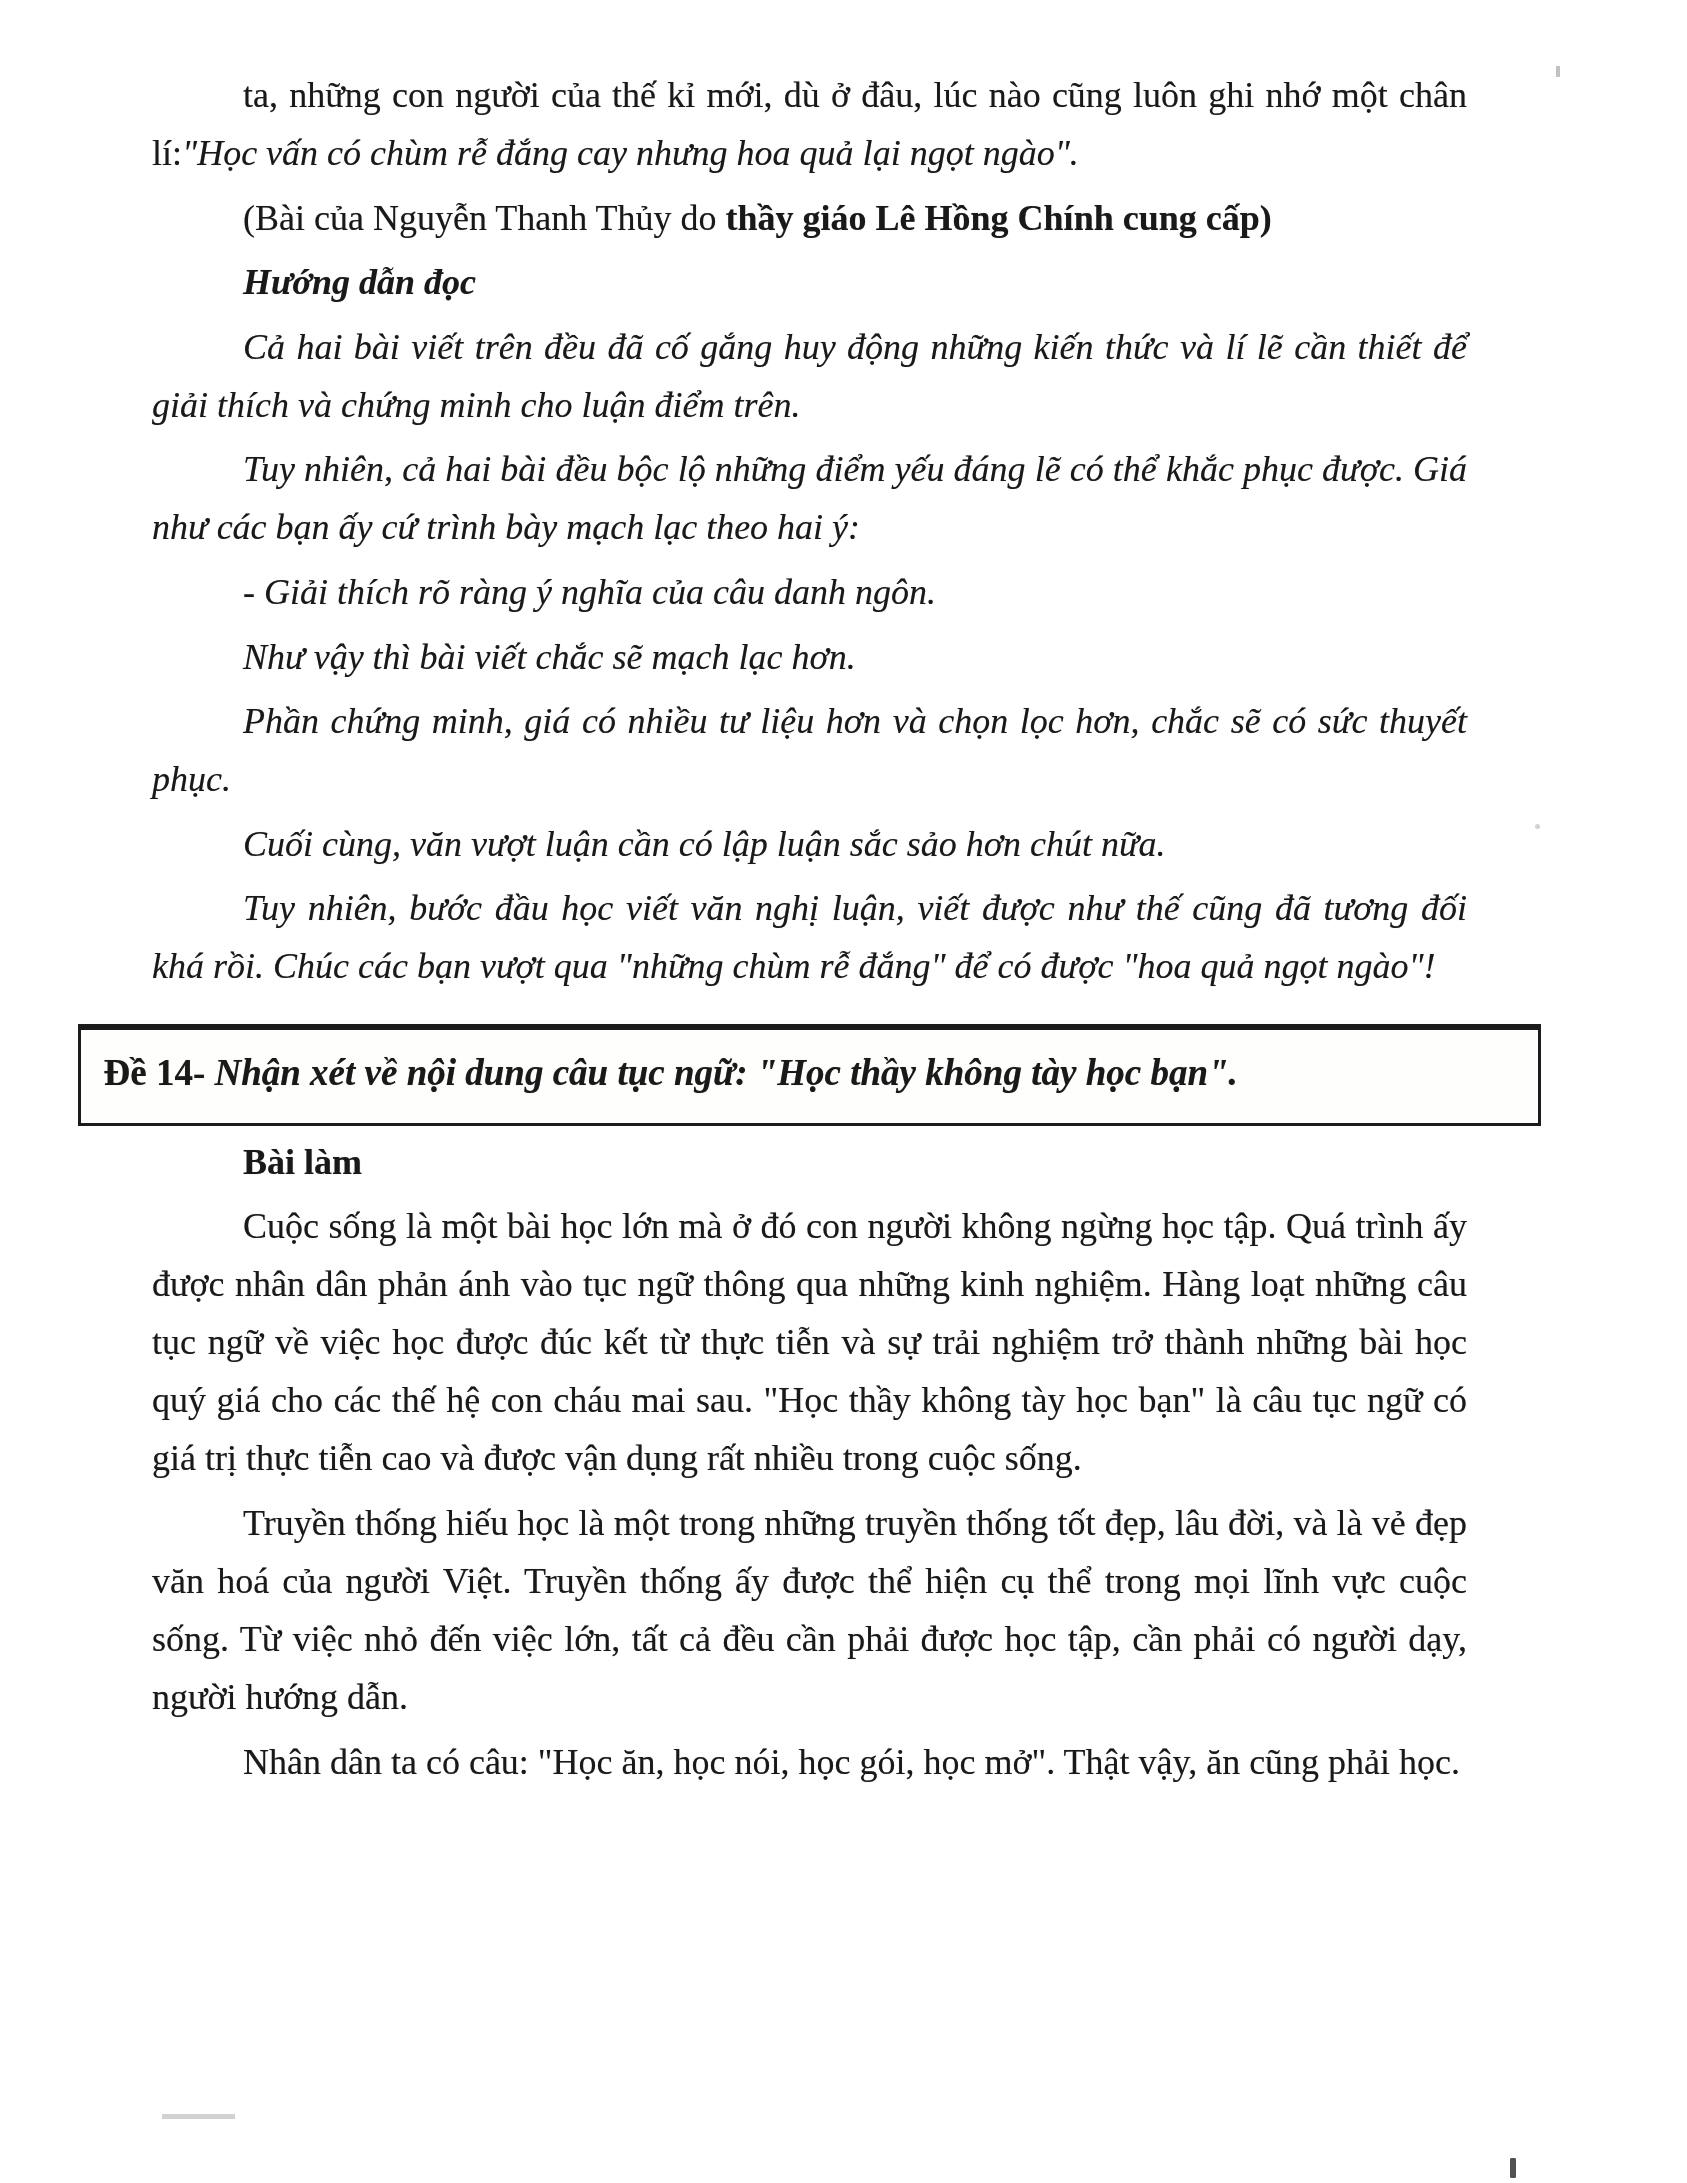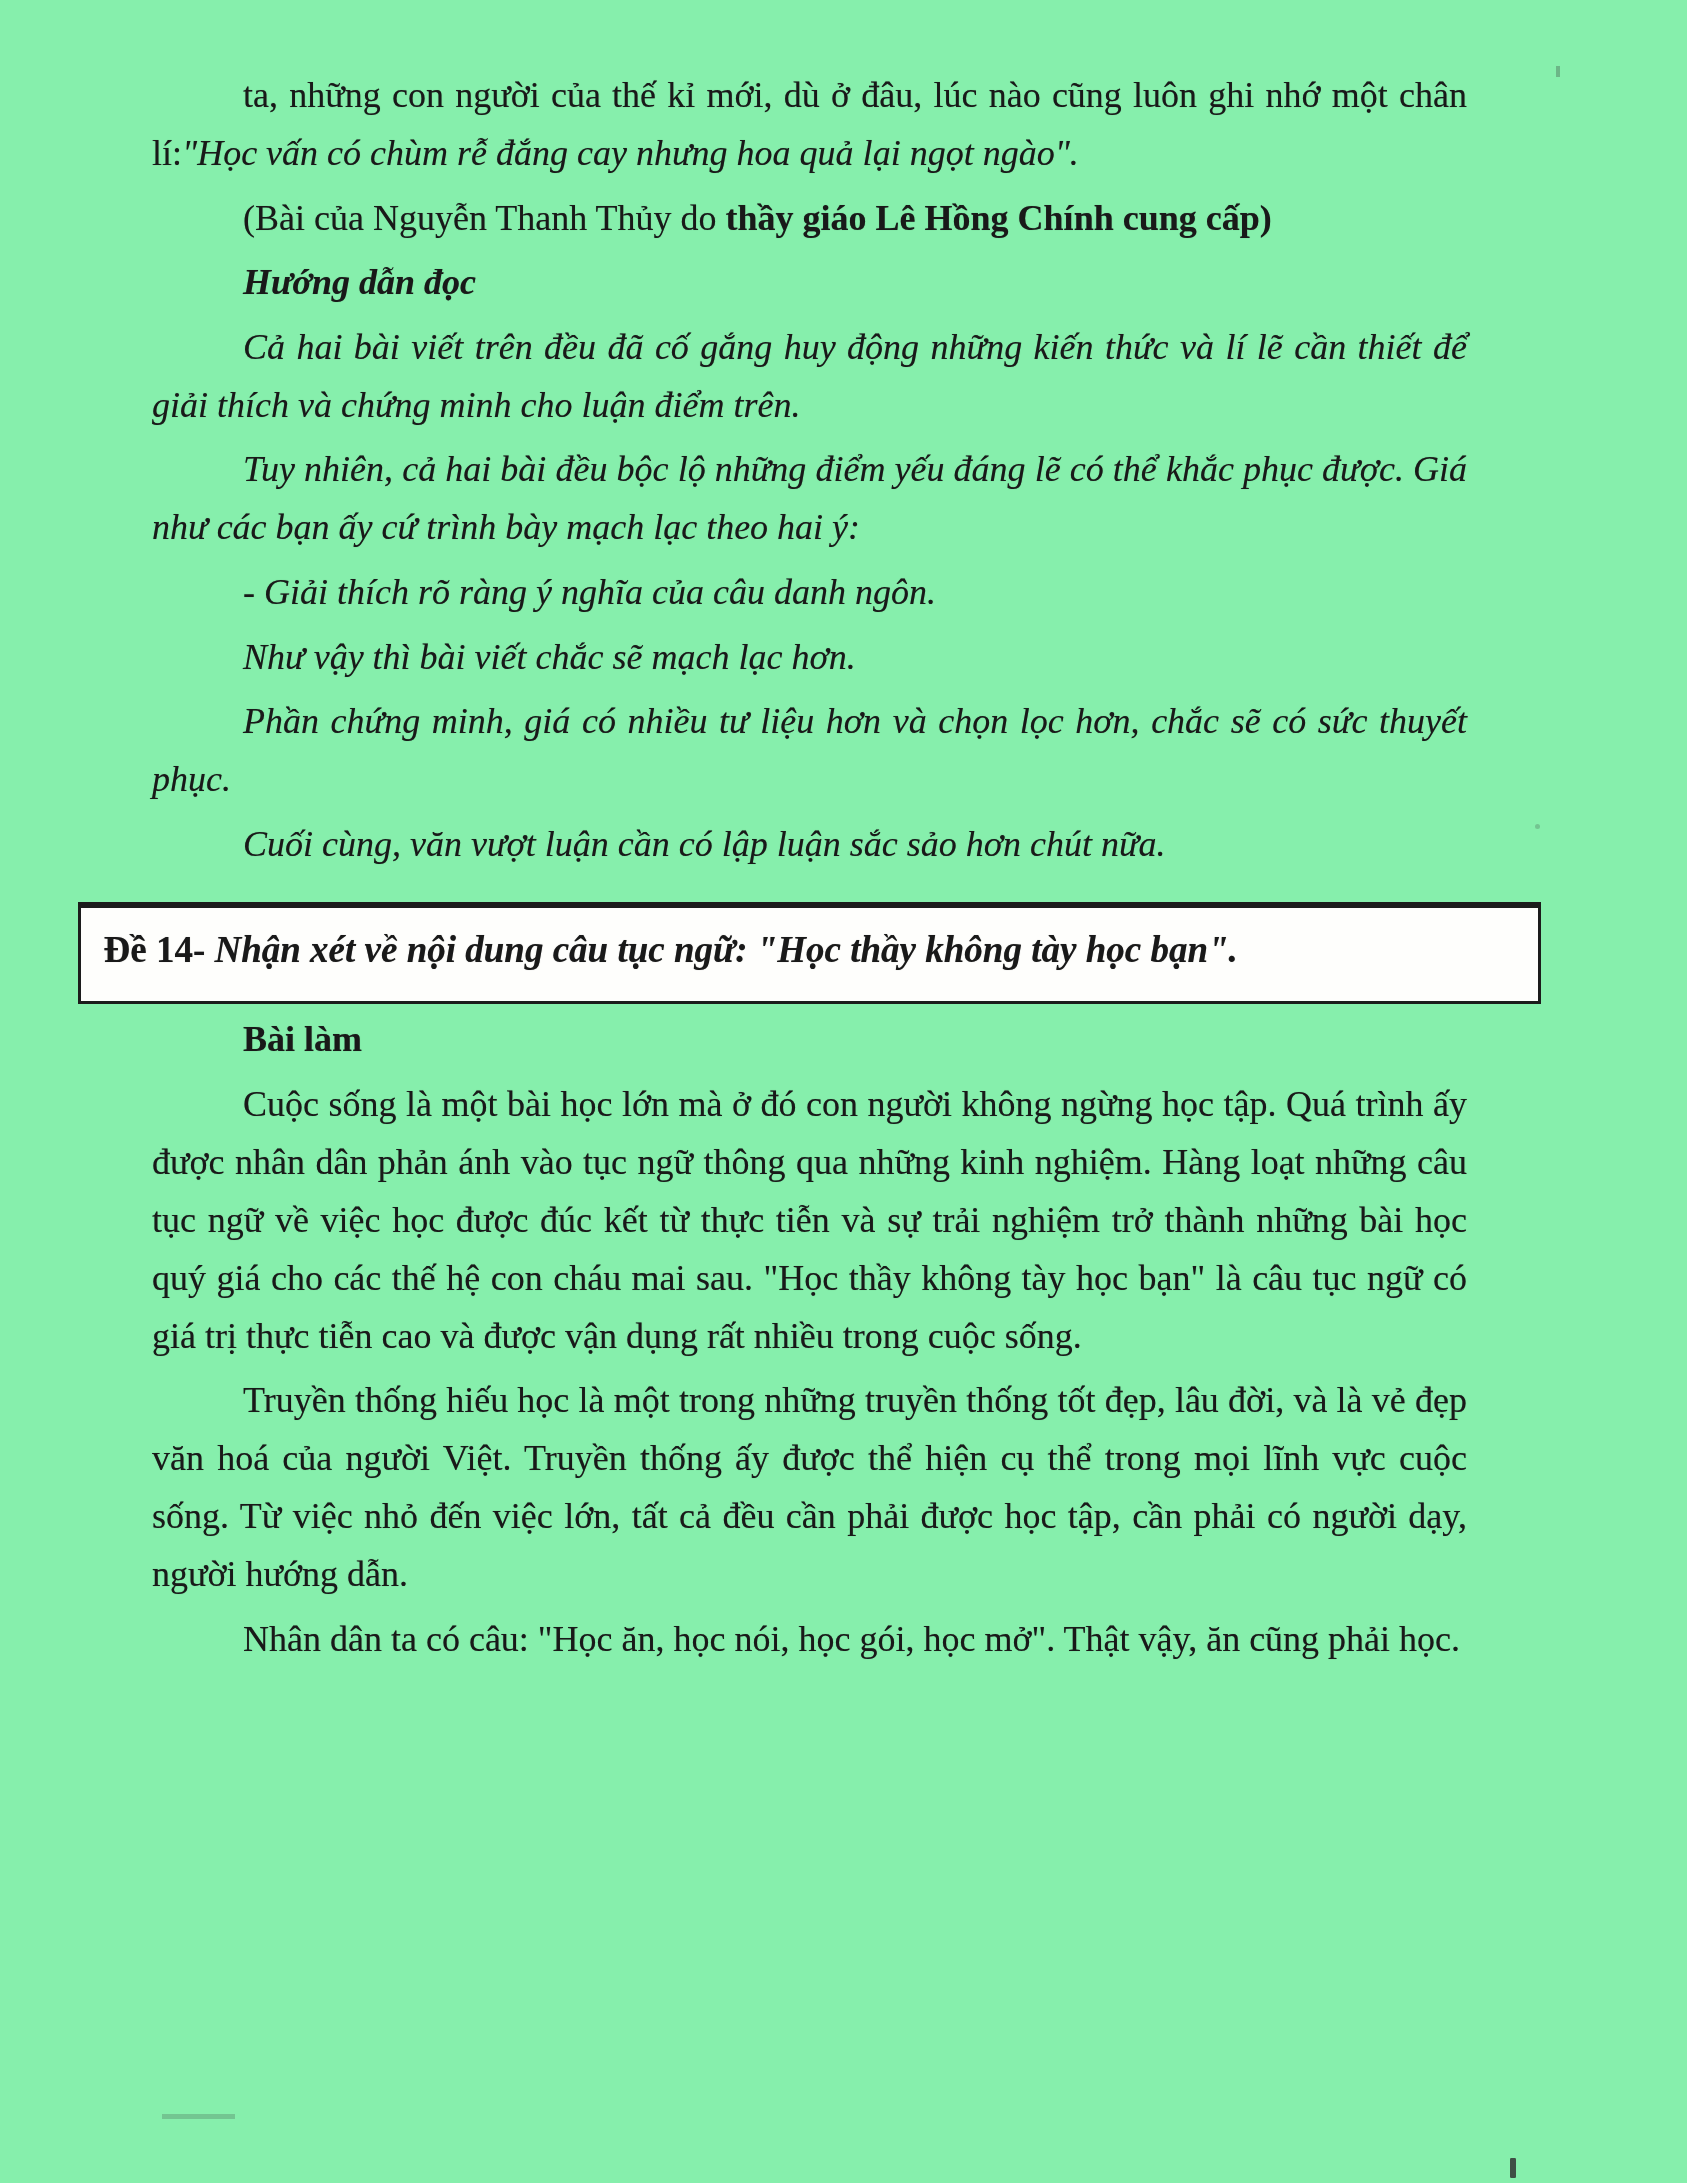--- a/index.html
+++ b/index.html
@@ -4,21 +4,21 @@
 <style>
   html,body{margin:0;padding:0;}
   body{
     width:1687px;height:2183px;
     background:#e9e9e7;
     font-family:"Liberation Serif","DejaVu Serif",serif;
   }
   .page{
     position:relative;
     width:1687px;height:2183px;
-    background:#86efac;
+    background:#ffffff;
     overflow:hidden;
     color:#191919;
   }
   .content{
     padding:66px 220px 0 152px;
   }
   p.body{
     font-size:36px;
     line-height:58px;
     margin:0 0 6.6px 0;
@@ -70,20 +70,21 @@
     <p class="body"><span>(Bài của Nguyễn Thanh Thủy do </span><span class="b">thầy giáo Lê Hồng Chính cung cấp)</span></p>
 
     <p class="body b it heading-guide">Hướng dẫn đọc</p>
 
     <p class="body it">Cả hai bài viết trên đều đã cố gắng huy động những kiến thức và lí lẽ cần thiết để giải thích và chứng minh cho luận điểm trên.</p>
     <p class="body it">Tuy nhiên, cả hai bài đều bộc lộ những điểm yếu đáng lẽ có thể khắc phục được. Giá như các bạn ấy cứ trình bày mạch lạc theo hai ý:</p>
     <p class="body it">- Giải thích rõ ràng ý nghĩa của câu danh ngôn.</p>
     <p class="body it">Như vậy thì bài viết chắc sẽ mạch lạc hơn.</p>
     <p class="body it">Phần chứng minh, giá có nhiều tư liệu hơn và chọn lọc hơn, chắc sẽ có sức thuyết phục.</p>
     <p class="body it">Cuối cùng, văn vượt luận cần có lập luận sắc sảo hơn chút nữa.</p>
+    <p class="body it">Tuy nhiên, bước đầu học viết văn nghị luận, viết được như thế cũng đã tương đối khá rồi. Chúc các bạn vượt qua "những chùm rễ đắng" để có được "hoa quả ngọt ngào"!</p>
 
     <div class="topic-box">
       <p class="box-text"><span class="b">Đề 14-</span><span class="b it"> Nhận xét về nội dung câu tục ngữ: "Học thầy không tày học bạn".</span></p>
     </div>
 
     <p class="body b essay-heading">Bài làm</p>
 
     <p class="body">Cuộc sống là một bài học lớn mà ở đó con người không ngừng học tập. Quá trình ấy được nhân dân phản ánh vào tục ngữ thông qua những kinh nghiệm. Hàng loạt những câu tục ngữ về việc học được đúc kết từ thực tiễn và sự trải nghiệm trở thành những bài học quý giá cho các thế hệ con cháu mai sau. "Học thầy không tày học bạn" là câu tục ngữ có giá trị thực tiễn cao và được vận dụng rất nhiều trong cuộc sống.</p>
     <p class="body">Truyền thống hiếu học là một trong những truyền thống tốt đẹp, lâu đời, và là vẻ đẹp văn hoá của người Việt. Truyền thống ấy được thể hiện cụ thể trong mọi lĩnh vực cuộc sống. Từ việc nhỏ đến việc lớn, tất cả đều cần phải được học tập, cần phải có người dạy, người hướng dẫn.</p>
     <p class="body">Nhân dân ta có câu: "Học ăn, học nói, học gói, học mở". Thật vậy, ăn cũng phải học.</p>

